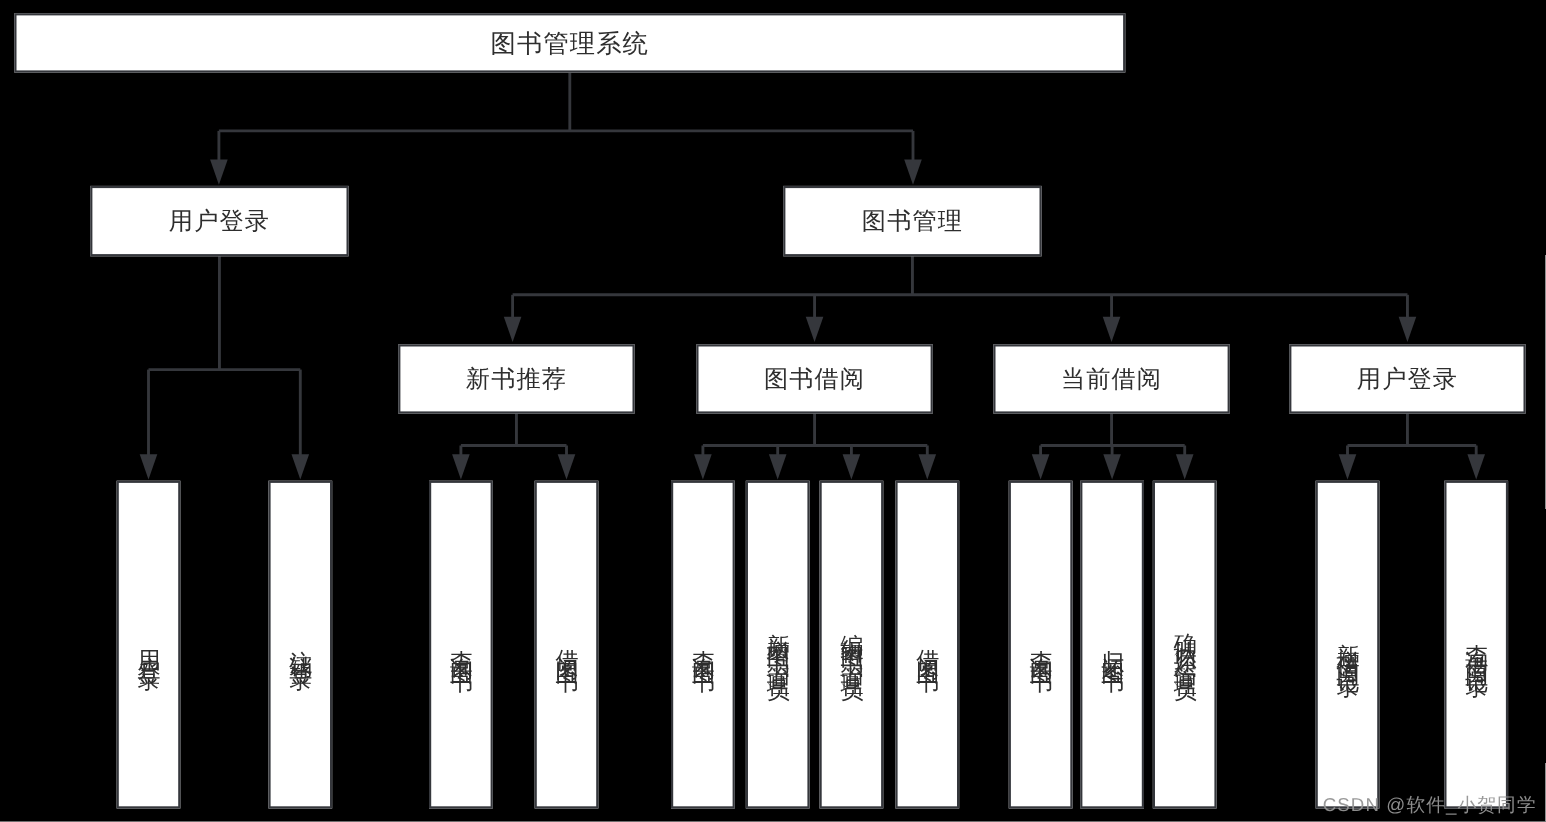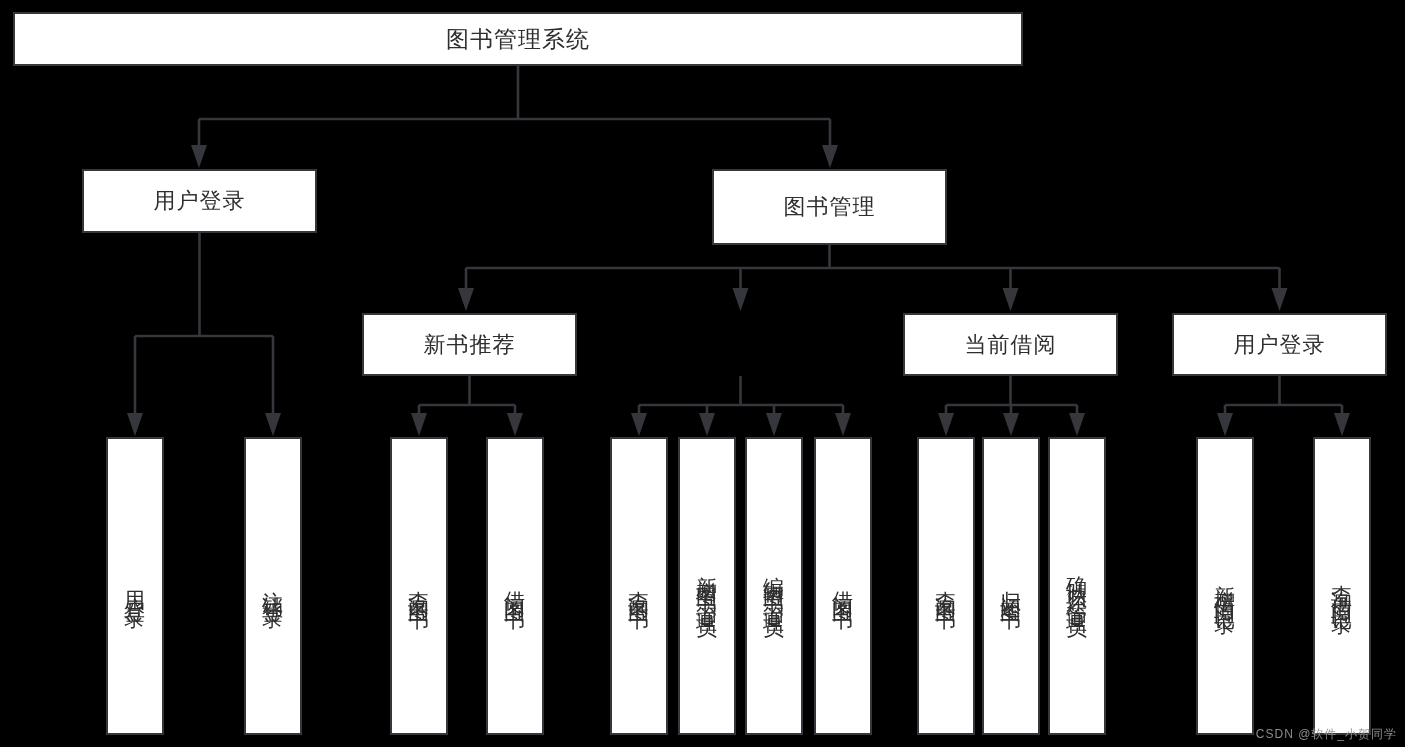--- a/index.html
+++ b/index.html
@@ -35,21 +35,21 @@
     font-size: 21px;
     letter-spacing: 6px;
     line-height: 1.1;
   }
   .watermark {
     position: absolute;
     right: 8px;
     bottom: 4px;
     z-index: 3;
     color: rgba(148,148,148,0.95);
-    font-size: 12px;
+    font-size: 17px;
     letter-spacing: 1px;
     white-space: nowrap;
   }
 </style>
 </head>
 <body>
 
 <div id="canvas">
 
   <svg id="connectors" width="1405" height="747" viewBox="0 0 1405 747">
@@ -121,26 +121,29 @@
     </g>
   </svg>
 
   <div class="box h-box root-box" style="left:13px; top:12px; width:1010px; height:54px;">
     <span>图书管理系统</span>
   </div>
 
   <div class="box h-box" style="left:82px; top:169px; width:235px; height:64px;">
     <span>用户登录</span>
   </div>
-  <div class="box h-box" style="left:712px; top:169px; width:235px; height:76px;">
+  <div class="box h-box" style="left:712px; top:169px; width:235px; height:64px;">
     <span>图书管理</span>
   </div>
 
   <div class="box h-box" style="left:362px; top:313px; width:215px; height:63px;">
     <span>新书推荐</span>
+  </div>
+  <div class="box h-box" style="left:633px; top:313px; width:215px; height:63px;">
+    <span>图书借阅</span>
   </div>
   <div class="box h-box" style="left:903px; top:313px; width:215px; height:63px;">
     <span>当前借阅</span>
   </div>
   <div class="box h-box" style="left:1172px; top:313px; width:215px; height:63px;">
     <span>用户登录</span>
   </div>
 
   <div class="box v-box" style="left:106px; top:437px; width:58px; height:298px;">
     <span class="v-text">用户登录</span>

